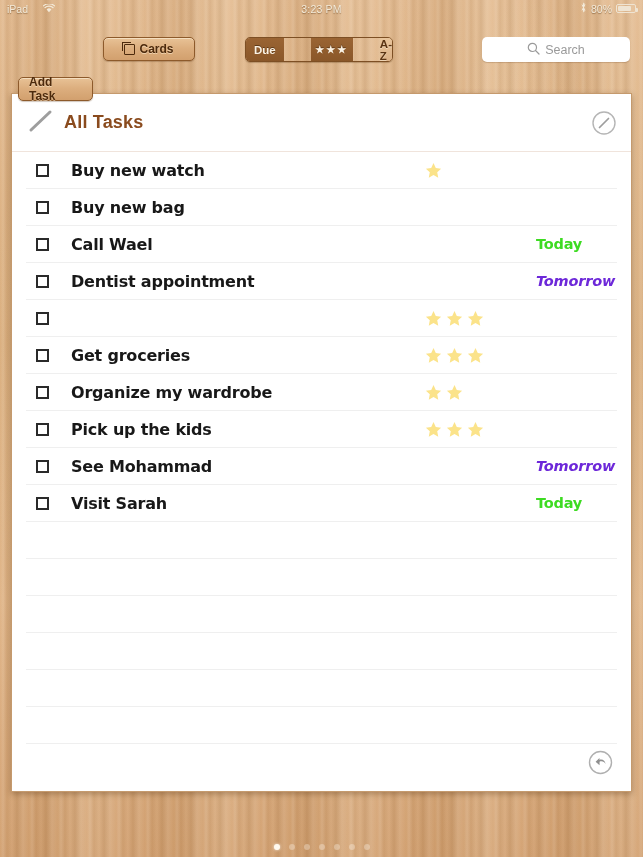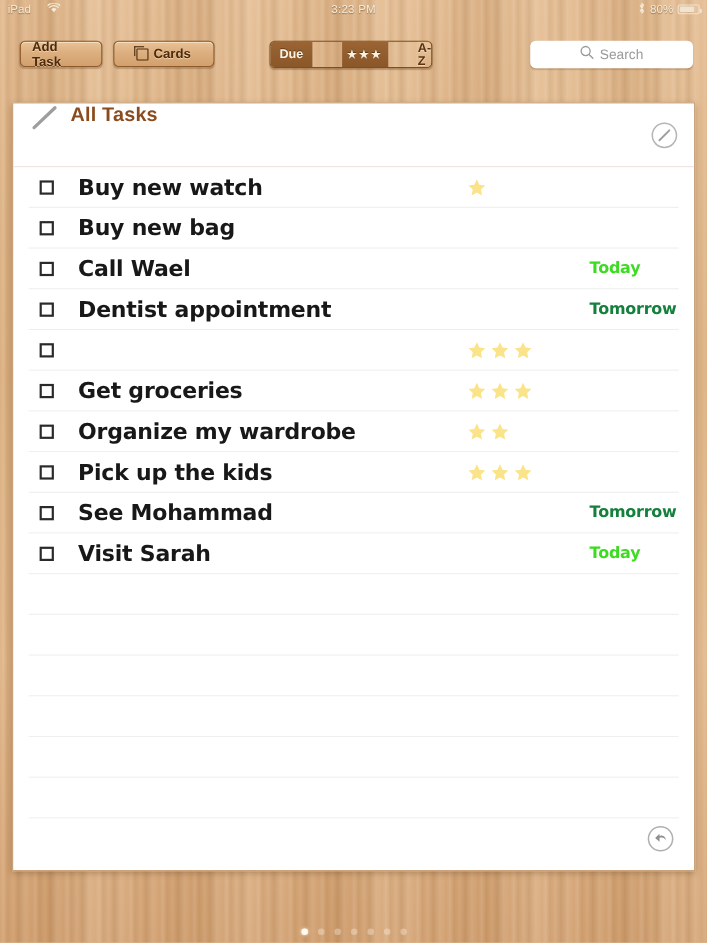--- a/index.html
+++ b/index.html
@@ -73,21 +73,21 @@
     border-radius:5px;
     background:linear-gradient(180deg,#e8c296 0%,#dcae7e 48%,#d2a06e 100%);
     box-shadow:inset 0 1px 0 rgba(255,245,225,0.55), 0 1px 1px rgba(90,55,20,0.28);
     color:#4d2a0c;
     font-size:12px; font-weight:bold;
     display:flex; align-items:center; justify-content:center; gap:4px;
     padding:0 10px;
     text-shadow:0 1px 0 rgba(255,240,215,0.55);
     cursor:pointer;
   }
-  #add-task-btn{ left:18px; width:75px; }
+  #add-task-btn{ left:18px; width:75px;margin-top:40px; }
   #cards-btn{ left:103px; width:92px; }
   .cards-ico{
     width:11px;height:11px;border:1.6px solid #4d2a0c;border-radius:1px;
     position:relative;flex:none;
   }
   .cards-ico::before{
     content:"";position:absolute;left:-3px;top:-3px;width:8px;height:8px;
     border-left:1.6px solid #4d2a0c;border-top:1.6px solid #4d2a0c;
   }
 
@@ -131,21 +131,21 @@
 
   
   #paper{
     position:absolute; left:11px; top:93px; width:621px; height:699px;
     background:#fff;
     border:1px solid #c59a6d;
     box-shadow:0 2px 6px rgba(80,48,18,0.35);
   }
 
   #paper-header{
-    height:58px; display:flex; align-items:flex-start;
+    height:58px; display:flex; align-items:center;
     padding:0 2px 0 16px;
     border-bottom:1px solid #f0e4dc;
     position:relative;
   }
   #title-pencil{ flex:none; margin-right:10px; }
   #page-title{
     font-size:18px; font-weight:bold; color:#8a4b1e; letter-spacing:.2px;
   }
   #edit-btn{
     position:absolute; right:14px; top:50%; transform:translateY(-50%);
@@ -164,37 +164,37 @@
   .row.empty{ height:37px; }
   .checkbox{
     width:13px;height:13px;
     border:2px solid #2a2a2a;
     background:#fff;
     flex:none;
     cursor:pointer;
   }
   .task-label{
     margin-left:22px;
-    font-size:20px;
+    font-size:16px;
     font-weight:bold;
     color:#181818;
     font-family:"DejaVu Sans", sans-serif;
     letter-spacing:-0.2px;
     white-space:nowrap;
   }
   .stars{ display:flex; gap:2px; position:absolute; left:398px; }
   .star{ width:19px;height:19px; display:block; }
   .due{
     font-size:14.5px; font-weight:bold;
     font-family:"DejaVu Sans", sans-serif;
     position:absolute; left:510px;
     letter-spacing:-0.2px;
   }
   .due.today{ color:#3ddb22; }
-  .due.tomorrow{ color:#15803d; }
+  .due.tomorrow{ color:#6d28d9;font-style:italic; }
   .row{ position:relative; }
 
   #undo-btn{
     position:absolute; right:18px; bottom:16px;
     width:25px; height:25px; cursor:pointer;
   }
 
   
   #page-dots{
     position:absolute; left:0; right:0; bottom:7px;

